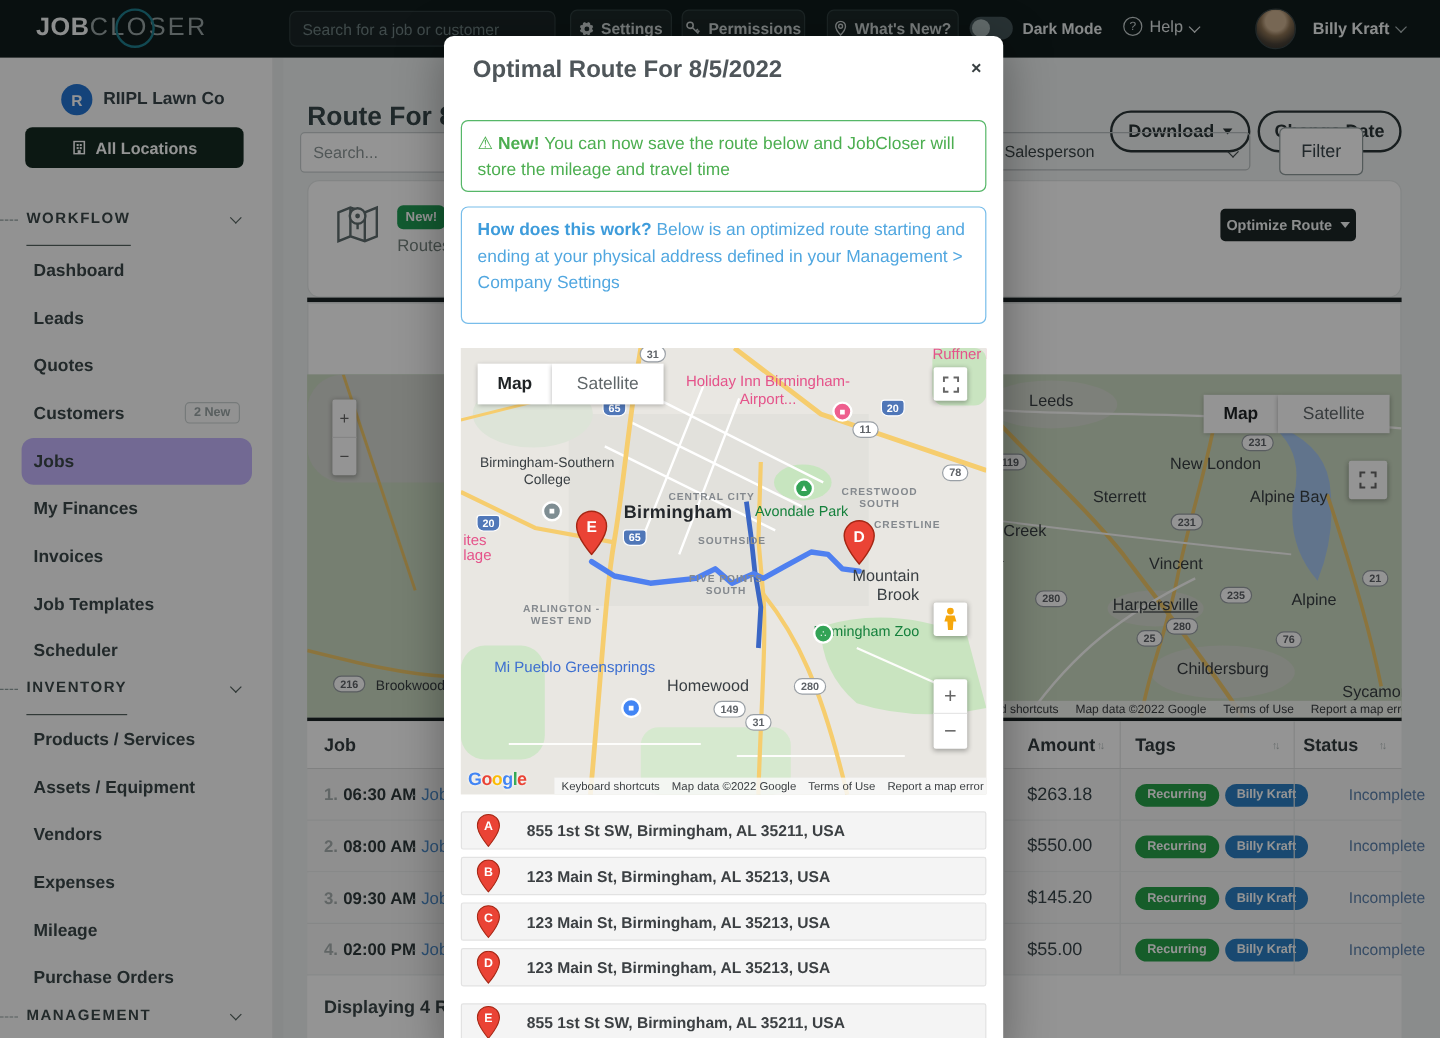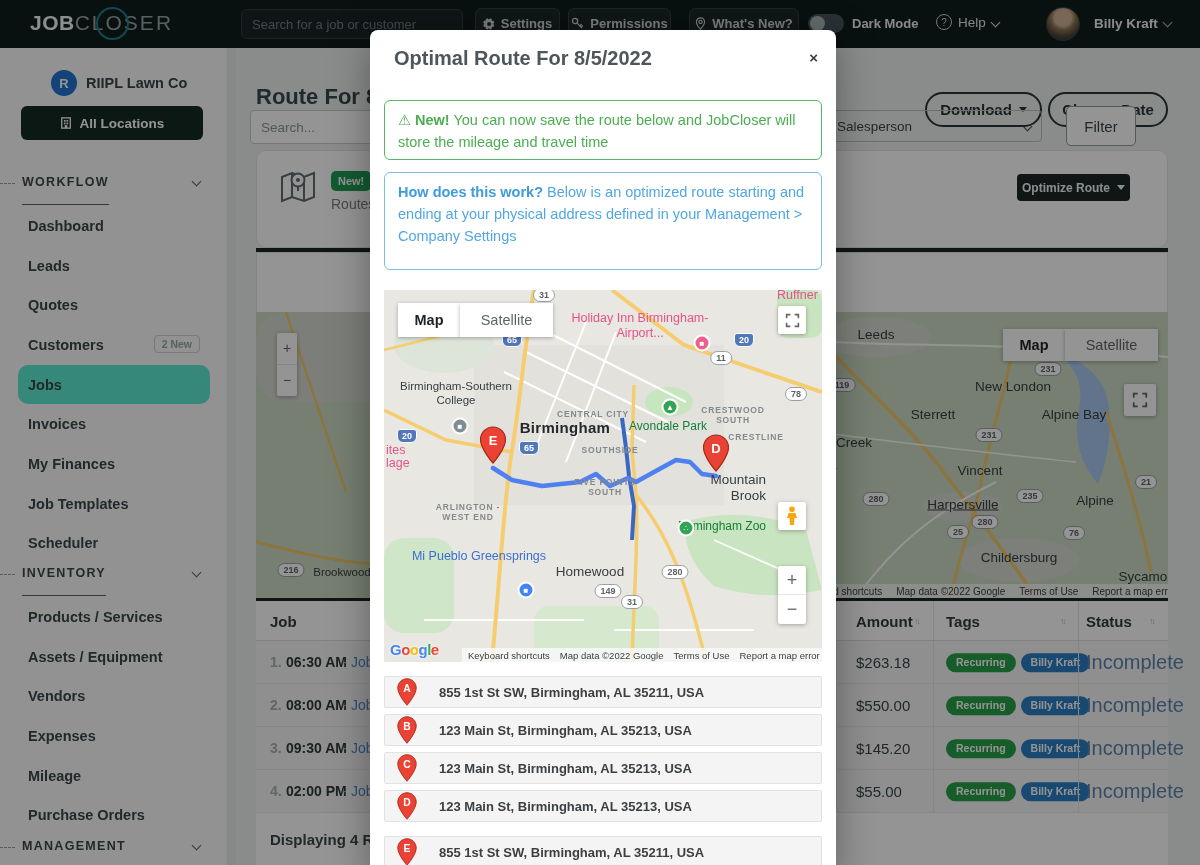--- a/index.html
+++ b/index.html
@@ -34,21 +34,21 @@
   .company { position:absolute; left:51px; top:22px; display:flex; align-items:center; gap:9px; }
   .r-circle { width:26px; height:26px; border-radius:50%; background:#2374d3; color:#fff; font-weight:800; font-size:13px; display:flex; align-items:center; justify-content:center; }
   .company-name { font-size:14.5px; font-weight:600; color:#39464a; }
   .all-loc { position:absolute; left:21px; top:58px; width:182px; height:34px; background:#152a21; border-radius:6px; color:#fff; font-size:13.5px; font-weight:700; display:flex; align-items:center; justify-content:center; gap:8px; cursor:pointer; }
   .sec-head { position:absolute; left:0; width:228px; height:20px; }
   .sec-head .dash { position:absolute; left:0; top:9px; width:15px; border-top:1.5px dashed #93a0a0; }
   .sec-head .lbl { position:absolute; left:22px; top:1px; font-size:12.5px; font-weight:700; letter-spacing:1.3px; color:#3c4849; border-bottom:1.5px solid #55625f; padding-bottom:15px; }
   .sec-head .chev { position:absolute; right:28px; top:4px; color:#55625f; }
   .side-list { position:absolute; left:0; width:228px; }
   .side-item { position:relative; height:39.7px; display:flex; align-items:center; font-size:14.5px; font-weight:600; color:#3b4749; padding-left:28px; cursor:pointer; }
-  .side-item.active { background:#5eead4; border-radius:10px; margin:0 18px 0 18px; padding-left:10px; }
+  .side-item.active { background:#c4b5fd; border-radius:10px; margin:0 18px 0 18px; padding-left:10px; }
   .side-badge { position:absolute; right:28px; top:10px; font-size:10.5px; font-weight:700; color:#9aa4a5; border:1px solid #ccd2d2; border-radius:4px; padding:2px 7px; }
   .side-badge:empty { display:none; }
 
   
   .content { position:absolute; left:236px; top:48px; width:964px; height:817px; background:#eef1f1; }
   .page-title { position:absolute; left:20px; top:36px; font-size:22px; font-weight:800; color:#37474a; }
   .crumbs { position:absolute; left:21px; top:66px; font-size:13px; color:#97a1a2; display:flex; gap:8px; }
   .pill-btn { position:absolute; height:35px; border:2px solid #2a3536; border-radius:18px; background:transparent; color:#2a3536; font-size:15px; font-weight:700; display:flex; align-items:center; justify-content:center; cursor:pointer; }
   .card1 { position:absolute; left:20px; top:102px; width:912px; height:98px; background:#fff; border:1px solid #e2e6e6; border-radius:10px; }
   .new-badge { position:absolute; left:74px; top:20px; background:#1f9d55; color:#fff; font-size:11px; font-weight:800; border-radius:5px; padding:4px 7px; }
@@ -98,21 +98,21 @@
   .h-txt { font-size:15px; font-weight:700; color:#323c3e; }
   .sort { font-size:9px; color:#b3bbbb; letter-spacing:-2px; }
   .r-num { color:#a8b0b0; font-weight:700; font-size:14px; }
   .r-time { color:#2f3a3c; font-weight:700; font-size:14px; }
   .r-dash { color:#a8b0b0; font-size:14px; }
   .r-link { color:#4d8bc9; font-size:14px; }
   .r-amt { color:#39454a; font-size:15px; }
   .tagp { display:inline-block; color:#fff; font-size:10.5px; font-weight:700; border-radius:10px; padding:3.5px 10px; }
   .tag-g { background:#27a049; }
   .tag-b { background:#2b7fc3; margin-left:5px; }
-  .r-status { color:#5e82ad; font-size:20px; }
+  .r-status { color:#5e82ad; font-size:13px;margin-left:38px; }
   .tbl-foot { position:absolute; left:20px; top:765px; width:912px; height:52px; background:#fff; font-size:15px; color:#3b4749; font-weight:600; display:flex; align-items:center; padding-left:14px; }
 
   
   .backdrop { position:absolute; left:0; top:0; width:1200px; height:865px; background:rgba(0,0,0,.42); z-index:40; }
   .modal { position:absolute; left:370px; top:30px; width:466px; height:847px; background:#fff; border-radius:8px 8px 0 0; box-shadow:0 8px 40px rgba(0,0,0,.35); z-index:50; }
   .m-title { position:absolute; left:24px; top:17px; font-size:20px; font-weight:600; color:#4f565a; }
   .m-close { position:absolute; right:18px; top:20px; font-size:15px; font-weight:700; color:#3a4143; cursor:pointer; line-height:1; }
   .alert { position:absolute; left:14px; width:438px; border-radius:6px; padding:9px 13px; font-size:14.5px; line-height:1.5; background:#fff; }
   .alert-green { top:70px; height:60px; border:1px solid #56b768; color:#4cae50; }
   .alert-green b { font-weight:800; }
@@ -210,26 +210,26 @@
           <span>Customers</span>
           <span class="side-badge">2 New</span>
         </div>
 
         <div class="side-item active">
           <span>Jobs</span>
 
         </div>
 
         <div class="side-item">
+          <span>My Finances</span>
+
+        </div>
+
+        <div class="side-item">
           <span>Invoices</span>
-
-        </div>
-
-        <div class="side-item">
-          <span>My Finances</span>
 
         </div>
 
         <div class="side-item">
           <span>Job Templates</span>
 
         </div>
 
         <div class="side-item">
           <span>Scheduler</span>

